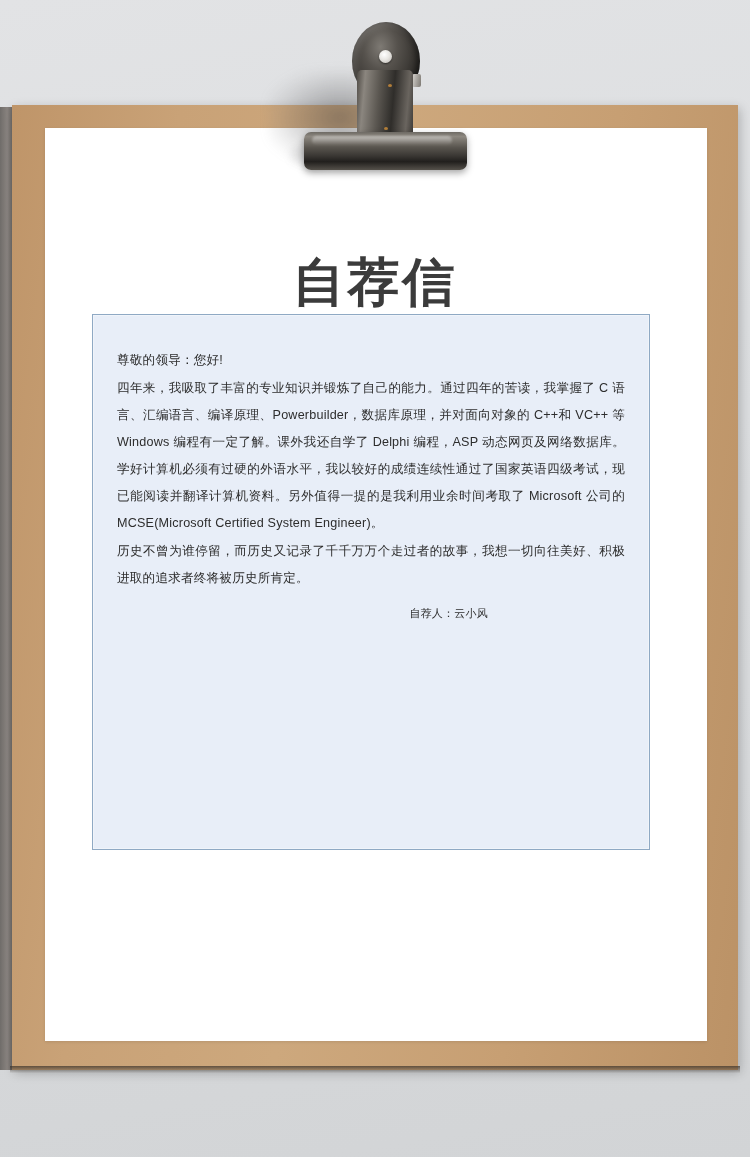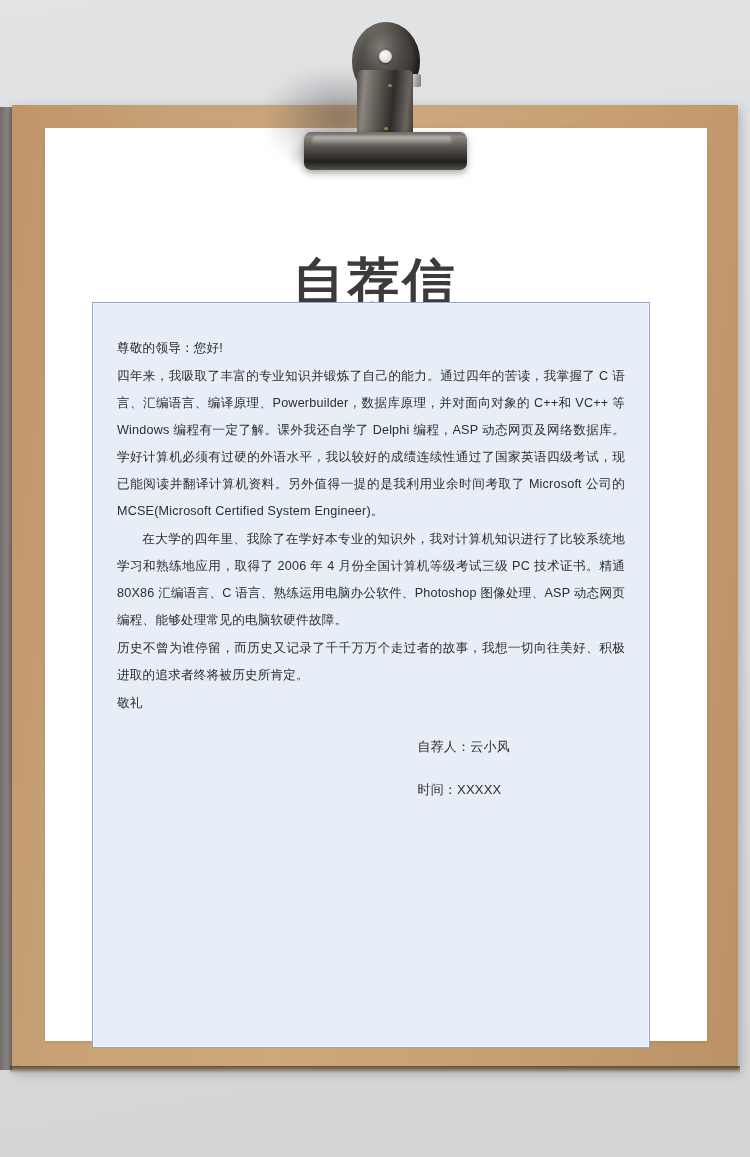--- a/index.html
+++ b/index.html
@@ -176,23 +176,23 @@
     font-weight: bold;
     letter-spacing: 3px;
     color: #3b3b3b;
     font-family: "DejaVu Sans", "Liberation Sans", sans-serif;
   }
 
   
   .letter-box {
     position: absolute;
     left: 92px;
-    top: 302px;
+    top: 314px;
     width: 558px;
-    height: 746px;
+    height: 536px;
     box-sizing: border-box;
     background: #e8eef8;
     border: 1px solid #8fa9c4;
     box-shadow: inset 0 0 0 1px rgba(255,255,255,0.35);
   }
   .letter-inner {
     padding: 32px 24px 20px 24px;
   }
   .letter-inner p {
     margin: 0 0 1px 0;
@@ -203,22 +203,22 @@
     font-family: "Liberation Sans", "DejaVu Sans", sans-serif;
     letter-spacing: 0.2px;
   }
   .indent { text-indent: 2em; }
 
   .sign-block {
     margin-top: 6px;
     padding-left: 56%;
   }
   .sign-block p {
-    margin: 16px;
-    font-size: 13px;
+    margin: 8px;
+    font-size: 11px;
     line-height: 27px;
     color: #2d2d2d;
   }
 </style>
 </head>
 <body>
 
 <div class="stage">
 
   <div class="clipboard-left-edge"></div>
@@ -240,23 +240,20 @@
     <div class="clip-bar"></div>
     <div class="clip-bar-hl"></div>
   </div>
 
   <div class="doc-title">自荐信</div>
 
   <div class="letter-box">
     <div class="letter-inner">
       <p>尊敬的领导：您好!</p>
       <p>四年来，我吸取了丰富的专业知识并锻炼了自己的能力。通过四年的苦读，我掌握了 C 语言、汇编语言、编译原理、Powerbuilder，数据库原理，并对面向对象的 C++和 VC++ 等 Windows 编程有一定了解。课外我还自学了 Delphi 编程，ASP 动态网页及网络数据库。学好计算机必须有过硬的外语水平，我以较好的成绩连续性通过了国家英语四级考试，现已能阅读并翻译计算机资料。另外值得一提的是我利用业余时间考取了 Microsoft 公司的 MCSE(Microsoft Certified System Engineer)。</p>
-      <p class="indent">在大学的四年里、我除了在学好本专业的知识外，我对计算机知识进行了比较系统地学习和熟练地应用，取得了 2006 年 4 月份全国计算机等级考试三级 PC 技术证书。精通 80X86 汇编语言、C 语言、熟练运用电脑办公软件、Photoshop 图像处理、ASP 动态网页编程、能够处理常见的电脑软硬件故障。</p>
       <p>历史不曾为谁停留，而历史又记录了千千万万个走过者的故事，我想一切向往美好、积极进取的追求者终将被历史所肯定。</p>
-      <p>敬礼</p>
       <div class="sign-block">
         <p>自荐人：云小风</p>
-        <p>时间：XXXXX</p>
       </div>
     </div>
   </div>
 
 </div>
 
 </body></html>

